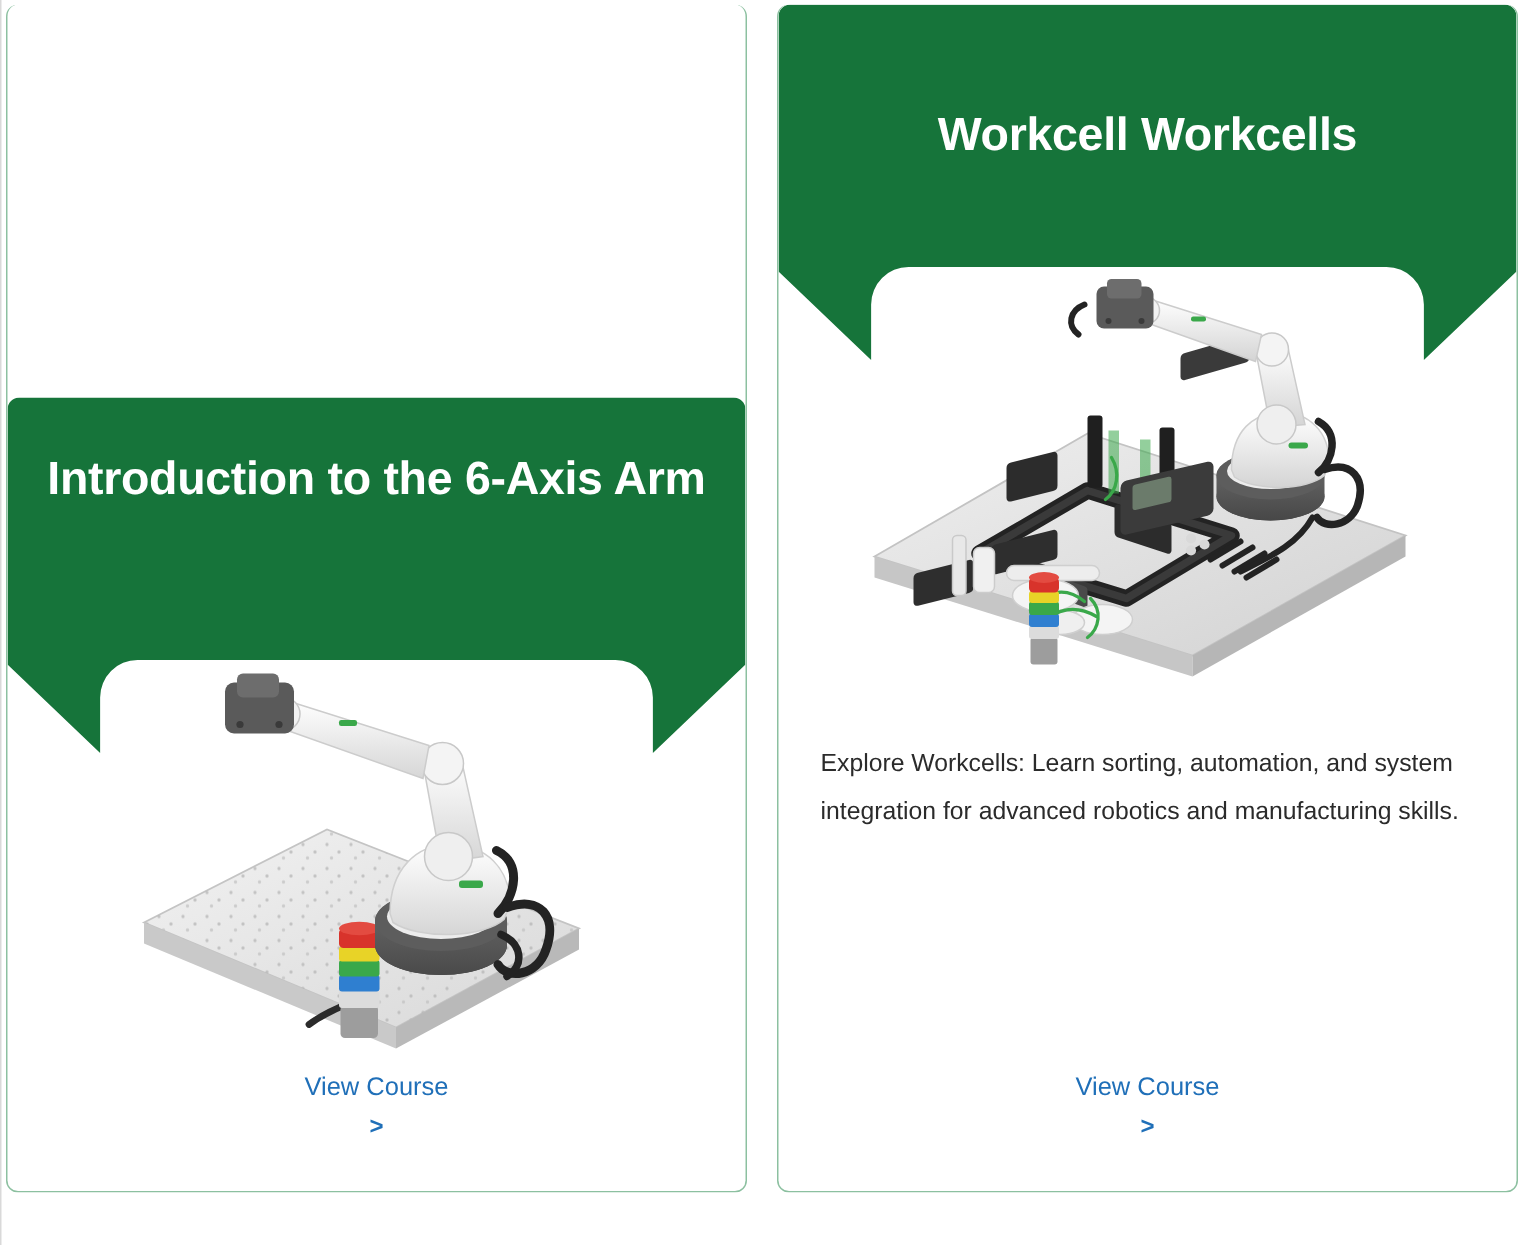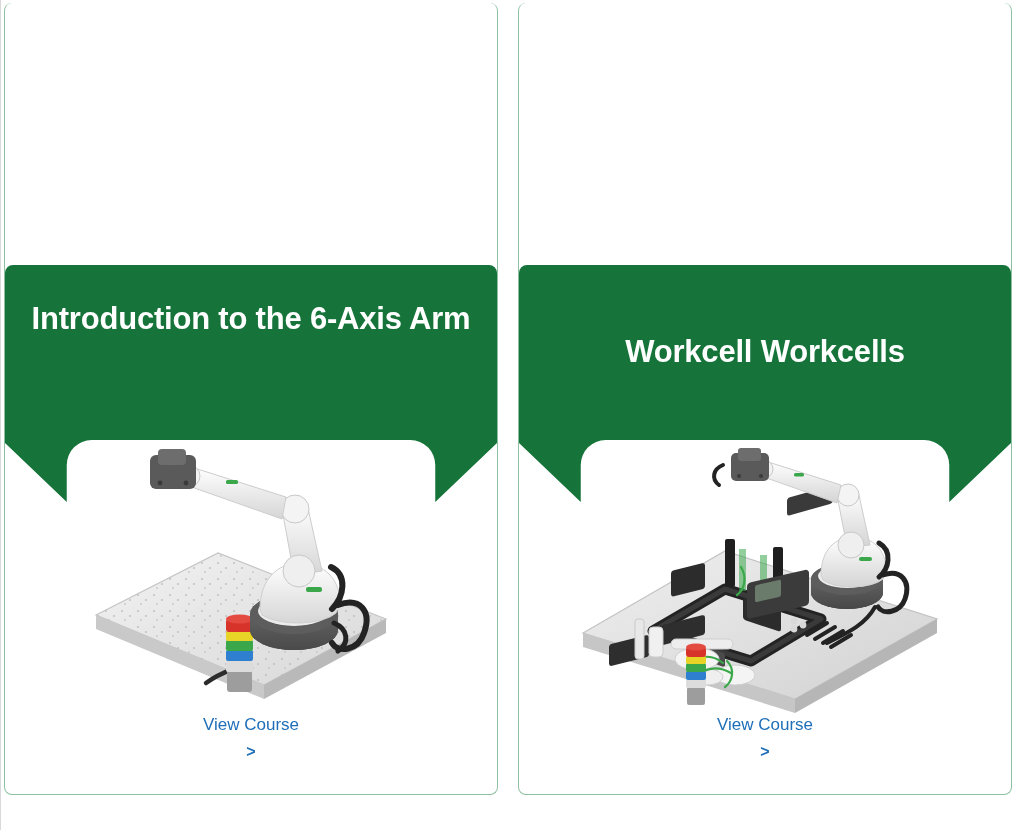--- a/index.html
+++ b/index.html
@@ -368,20 +368,21 @@
 
           <g fill="none" stroke="#232323" stroke-linecap="round">
             <path d="M304,96 C318,104 314,122 304,130" stroke-width="5"></path>
             <path d="M308,128 C326,122 336,134 330,152 C325,166 308,168 303,160" stroke-width="5"></path>
             <path d="M148,18 C138,22 136,32 144,38" stroke-width="4"></path>
             <path d="M300,160 C290,178 272,186 252,196" stroke-width="4"></path>
           </g>
         </svg>
       </div>
 
+      <div class="card-desc">Explore Workcells: Learn sorting, automation, and system integration for advanced robotics and manufacturing skills.</div>
 
       <div class="card-footer">
         <a class="view-course" href="#">
           <span>View Course</span>
           <span class="chev">&gt;</span>
         </a>
       </div>
     </div>
 
   </div>

